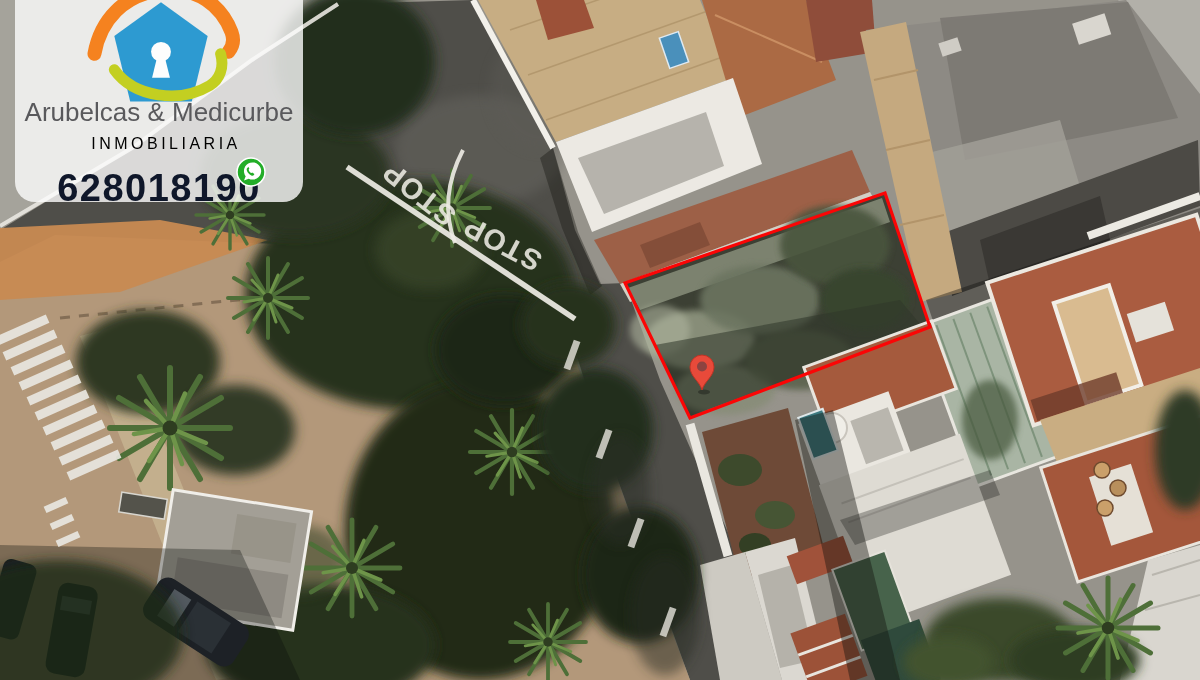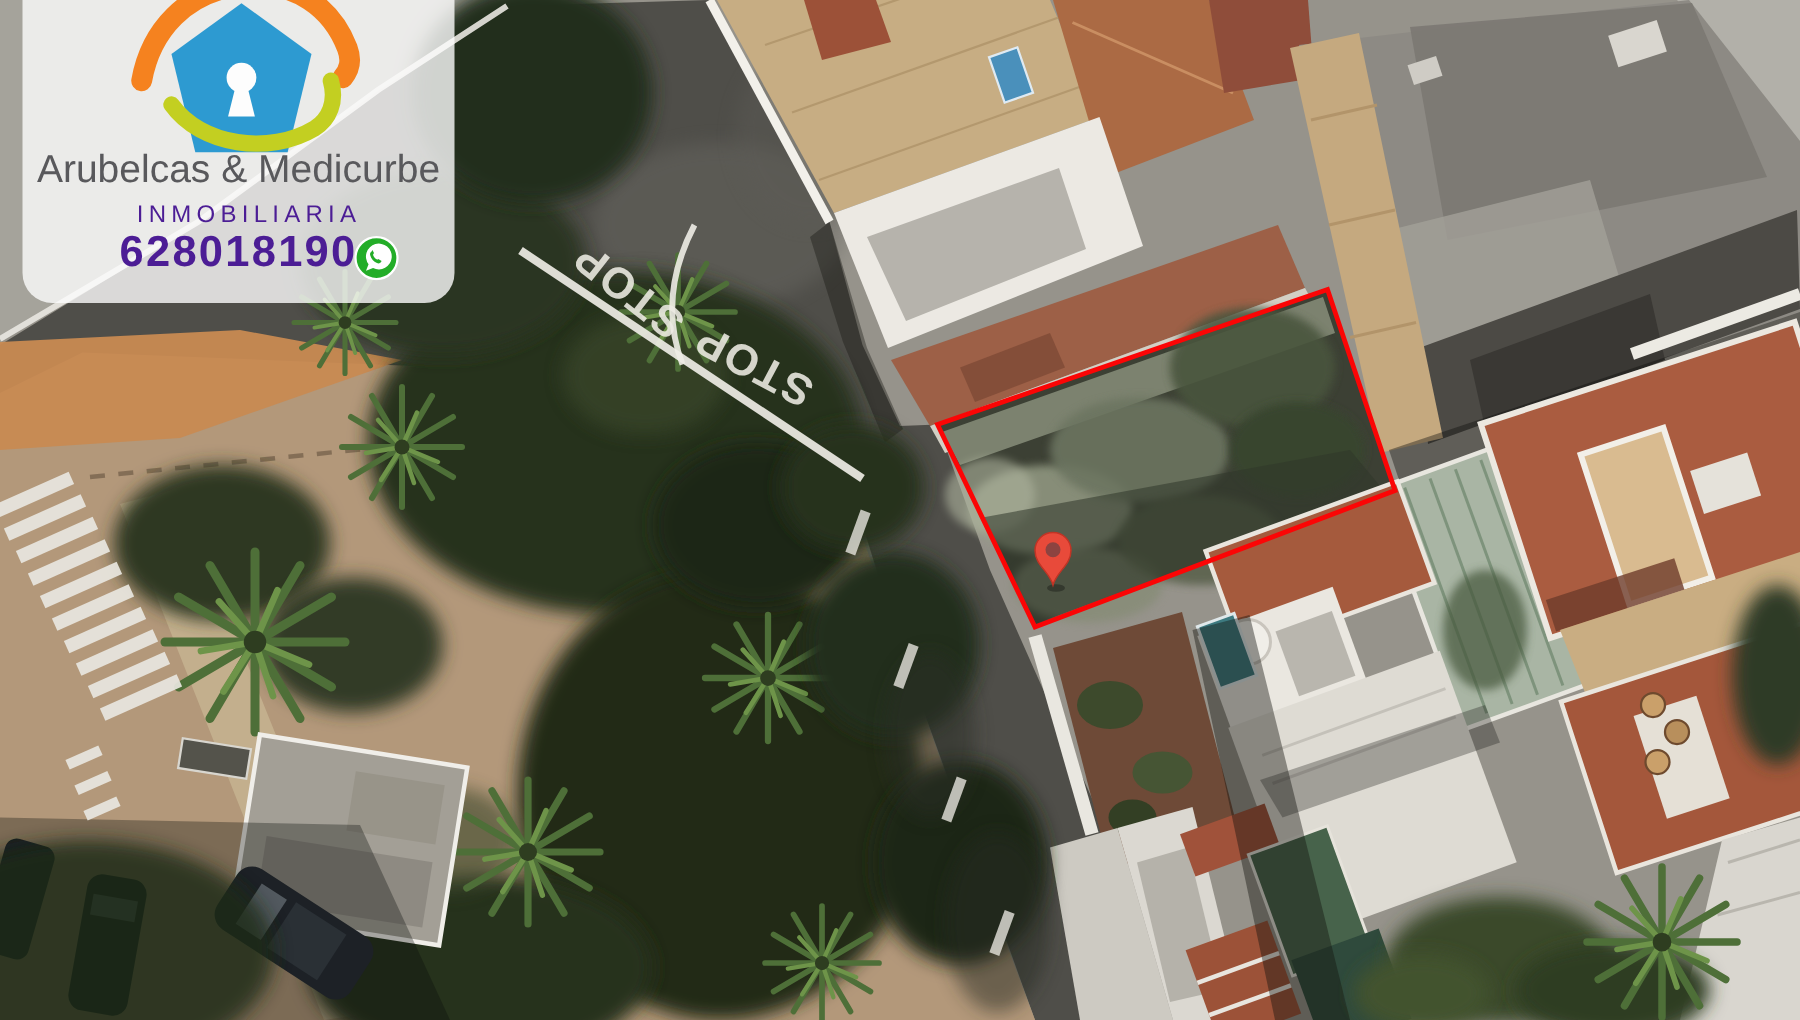--- a/index.html
+++ b/index.html
@@ -3,22 +3,22 @@
 <meta charset="utf-8">
 <style>
   html,body{margin:0;padding:0;background:#1b1b1b;}
   .stage{position:relative;width:1200px;height:680px;overflow:hidden;background:#96938b;
          font-family:"Liberation Sans",sans-serif;}
   .sat{position:absolute;left:0;top:0;width:1200px;height:680px;display:block;}
   .brand-card{position:absolute;left:15px;top:-46px;width:288px;height:248px;
               background:rgba(253,253,253,0.80);border-radius:20px;text-align:center;z-index:5;}
   .brand-logo{display:block;width:288px;height:150px;}
   .brand-name{font-weight:400;font-size:26px;line-height:1.15;color:#59595c;margin-top:-6px;letter-spacing:0px;}
-  .brand-sub{font-weight:400;font-size:16px;letter-spacing:3.5px;color:#4c1d95;margin-top:7px;padding-left:14px;}
-  .brand-phone{font-weight:700;font-size:29px;line-height:1;letter-spacing:1.5px;color:#4c1d95;margin-top:1px;}
+  .brand-sub{font-weight:400;font-size:16px;letter-spacing:3.5px;color:#000000;margin-top:7px;padding-left:14px;}
+  .brand-phone{font-weight:700;font-size:38px;line-height:1;letter-spacing:1.5px;color:#0f172a;margin-top:16px;}
   .wa{position:absolute;left:221px;top:203px;width:30px;height:30px;}
   .stoptext{font-family:"Liberation Sans",sans-serif;font-weight:bold;font-size:29px;letter-spacing:1.5px;
             fill:#eeece4;opacity:.88;text-anchor:middle;}
 </style>
 </head>
 <body>
 
 <div class="stage">
 
 <svg class="sat" viewBox="0 0 1200 680" xmlns="http://www.w3.org/2000/svg">

